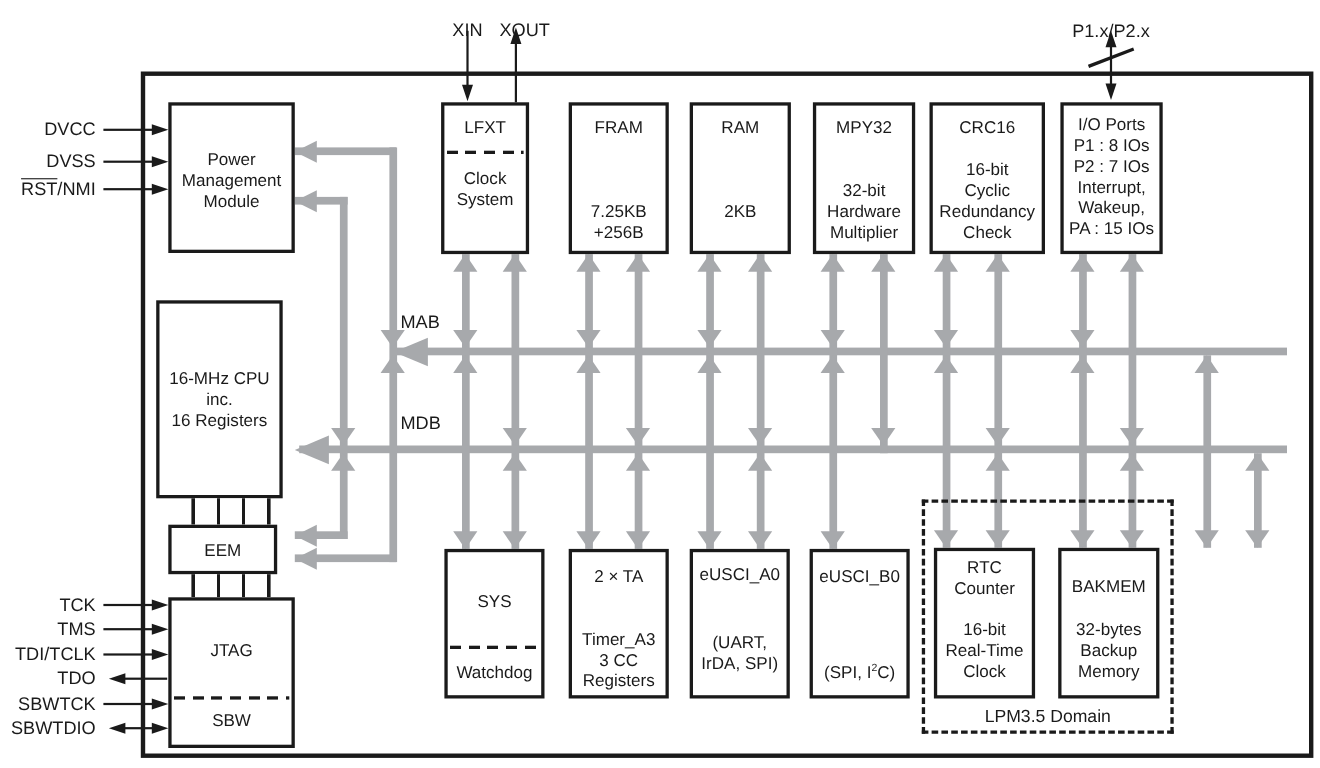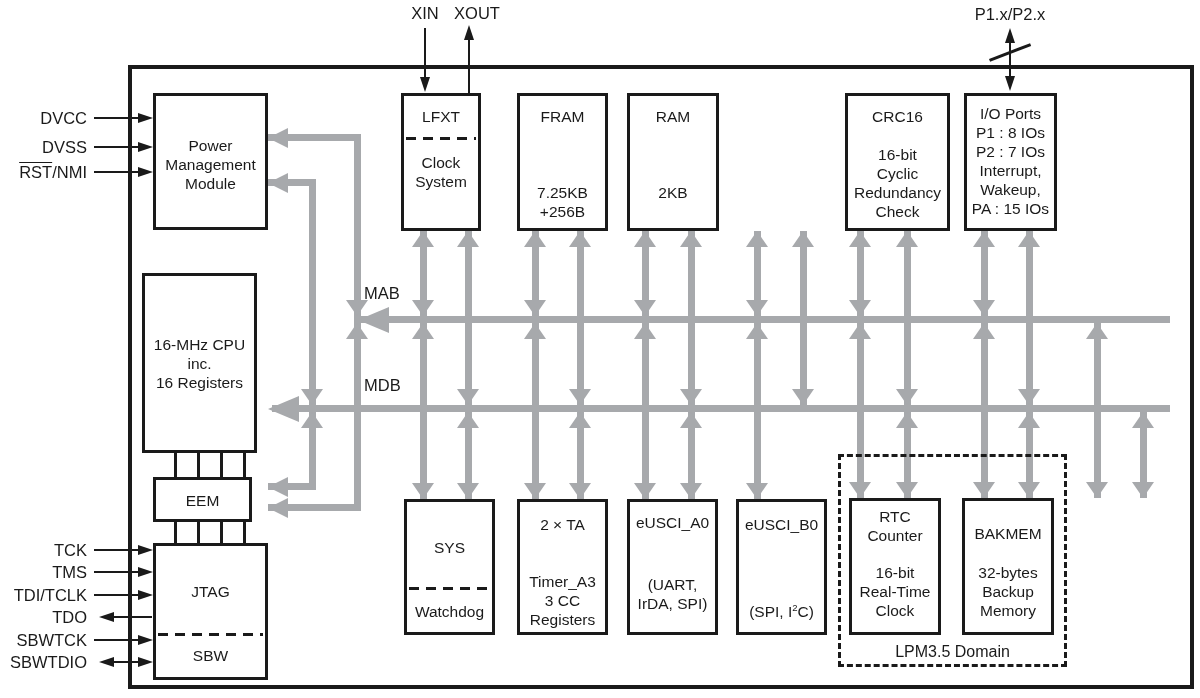--- a/index.html
+++ b/index.html
@@ -9,21 +9,21 @@
   .outline{position:absolute;border:4px solid #1a1a1a;background:transparent;box-sizing:border-box;}
   .block{position:absolute;border:3px solid #1a1a1a;background:#ffffff;box-sizing:border-box;
          font-size:15.5px;line-height:19px;}
   .ts{position:absolute;left:0;right:0;text-align:center;}
   .dashline{position:absolute;left:2px;right:2px;height:2.5px;
             background:repeating-linear-gradient(to right,#1a1a1a 0 10px,transparent 10px 17px);}
   .lpmbox{position:absolute;border:3px dashed #1a1a1a;box-sizing:border-box;background:transparent;}
   .lpmlabel{position:absolute;left:0;right:0;bottom:3px;text-align:center;font-size:16px;}
   .pin{position:absolute;left:0;width:87px;text-align:right;font-size:16.5px;line-height:20px;white-space:nowrap;}
   .ov{text-decoration:overline;}
-  .toplabel{position:absolute;text-align:center;font-size:16.5px;line-height:18px;}
+  .toplabel{position:absolute;text-align:center;font-size:16.5px;line-height:18px;margin-top:15px;}
   .buslabel{position:absolute;font-size:16.5px;line-height:18px;}
   .teeth{position:absolute;background:repeating-linear-gradient(to right,#1a1a1a 0 3px,#ffffff 3px 23px);}
   sup.isup{font-size:9.5px;vertical-align:super;line-height:0;}
 </style>
 </head>
 <body>
 
 <div id="stage">
 
   <div class="outline" style="left:128px;top:65px;width:1066px;height:624px"></div>
@@ -179,20 +179,30 @@
 
   <div class="block" style="left:627px;top:93px;width:92px;height:138px">
     <div class="ts" style="top:11px">
         <div>RAM</div>
       </div>
     <div class="ts" style="top:87px">
       <div>2KB</div>
     </div>
   </div>
 
+  <div class="block" style="left:739px;top:93px;width:93px;height:138px">
+    <div class="ts" style="top:11px">
+        <div>MPY32</div>
+      </div>
+    <div class="ts" style="top:68px">
+      <div>32-bit</div>
+      <div>Hardware</div>
+      <div>Multiplier</div>
+    </div>
+  </div>
 
   <div class="block" style="left:845px;top:93px;width:105px;height:138px">
     <div class="ts" style="top:11px">
         <div>CRC16</div>
       </div>
     <div class="ts" style="top:49px">
       <div>16-bit</div>
       <div>Cyclic</div>
       <div>Redundancy</div>
       <div>Check</div>

